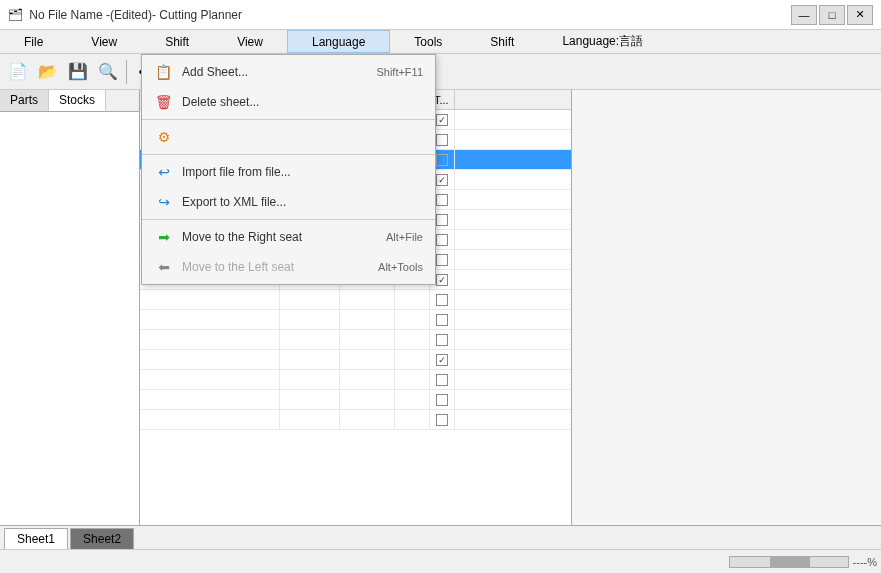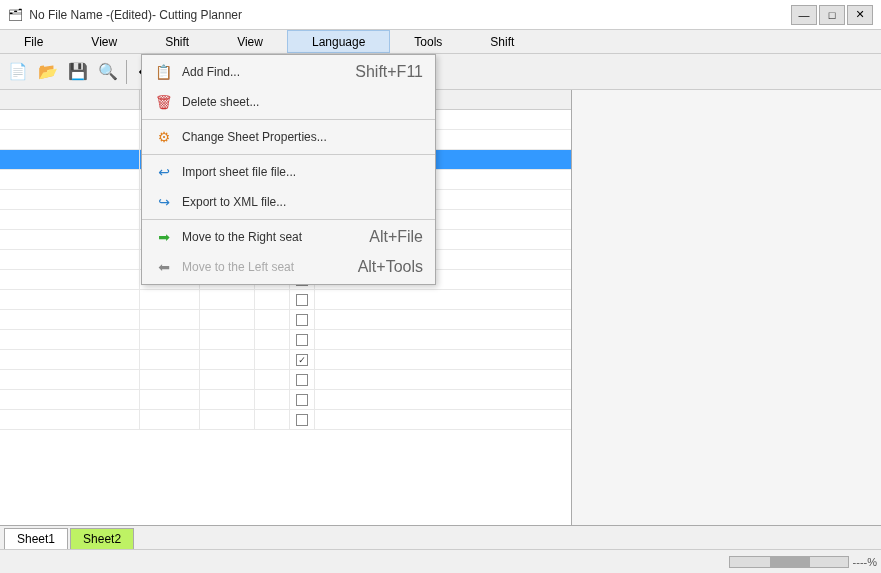--- a/index.html
+++ b/index.html
@@ -193,21 +193,21 @@
       background: #f0f0f0;
       border-top: 1px solid #aaa;
       display: flex;
       align-items: flex-end;
       padding-left: 4px;
     }
     .sheet-tab {
       padding: 3px 12px;
       border: 1px solid #aaa;
       border-bottom: none;
-      background: #bef264;
+      background: #737373;
       font-size: 12px;
       cursor: pointer;
       margin-right: 2px;
     }
     .sheet-tab.active {
       background: #fff;
       text-align: center;
     }
 
     
@@ -269,21 +269,21 @@
     }
     .dd-item.disabled { color: #aaa; cursor: default; }
     .dd-sep {
       height: 1px;
       background: #ccc;
       margin: 2px 0;
     }
     .dd-shortcut {
       margin-left: auto;
       color: #666;
-      font-size: 16px;
+      font-size: 11px;
     }
     .dd-icon {
       width: 20px;
       height: 20px;
       display: flex;
       align-items: center;
       justify-content: center;
       font-size: 14px;
     }
     
@@ -311,20 +311,21 @@
 </div>
 
 <div id="menu-bar">
 <div class="menu-item">File</div>
     <div class="menu-item">View</div>
     <div class="menu-item">Shift</div>
     <div class="menu-item">View</div>
     <div class="menu-item active">Language</div>
     <div class="menu-item">Tools</div>
     <div class="menu-item">Shift</div>
+    <div class="menu-item">Language:言語</div>
   </div>
 
 <div id="toolbar">
 <button class="tb-btn">📄</button>
     <button class="tb-btn">📂</button>
     <button class="tb-btn">💾</button>
     <button class="tb-btn">🔍</button>
     <div class="tb-sep"></div>
     <button class="tb-btn">↩</button>
     <button class="tb-btn">▶</button>
@@ -334,20 +335,27 @@
     <div class="tb-sep"></div>
     <button class="tb-btn">🔍</button>
     <button class="tb-btn">➕</button>
     <div class="tb-sep"></div>
     <button class="tb-btn">📦</button>
     <button class="tb-btn">📤</button>
   </div>
 
 <div id="main">
 
+  <div id="left-panel">
+    <div id="tab-bar">
+    <div class="tab">Parts</div>
+        <div class="tab active">Stocks</div>
+      </div>
+    <div id="left-content"></div>
+  </div>
 
   <div id="grid-area">
     <div id="grid-header">
     <div class="grid-col-header" style="width: 140px;"></div>
         <div class="grid-col-header" style="width: 60px;">n</div>
         <div class="grid-col-header" style="width: 55px;">Height</div>
         <div class="grid-col-header" style="width: 35px;">Qu...</div>
         <div class="grid-col-header" style="width: 25px;">T...</div>
       </div>
     <div class="grid-rows" id="grid-rows">
@@ -512,36 +520,35 @@
     <div id="scroll-track">
       <div id="scroll-thumb"></div>
     </div>
     <span id="zoom-label">----%</span>
   </div>
 </div>
 
 <div id="dropdown-menu">
 <div class="dd-item">
       <div class="dd-icon icon-add-sheet">📋</div>
-      <span>Add Find...</span>
+      <span>Add Sheet...</span>
       <span class="dd-shortcut">Shift+F11</span>
     </div>
     <div class="dd-item">
       <div class="dd-icon icon-delete-sheet">🗑</div>
       <span>Delete sheet...</span>
     </div>
     <div class="dd-sep"></div>
     <div class="dd-item">
       <div class="dd-icon icon-change-props">⚙</div>
-      <span>Change Sheet Properties...</span>
     </div>
     <div class="dd-sep"></div>
     <div class="dd-item">
       <div class="dd-icon icon-import">↩</div>
-      <span>Import sheet file file...</span>
+      <span>Import file from file...</span>
     </div>
     <div class="dd-item">
       <div class="dd-icon icon-export">↪</div>
       <span>Export to XML file...</span>
     </div>
     <div class="dd-sep"></div>
     <div class="dd-item">
       <div class="dd-icon icon-move-right">➡</div>
       <span>Move to the Right seat</span>
       <span class="dd-shortcut">Alt+File</span>

